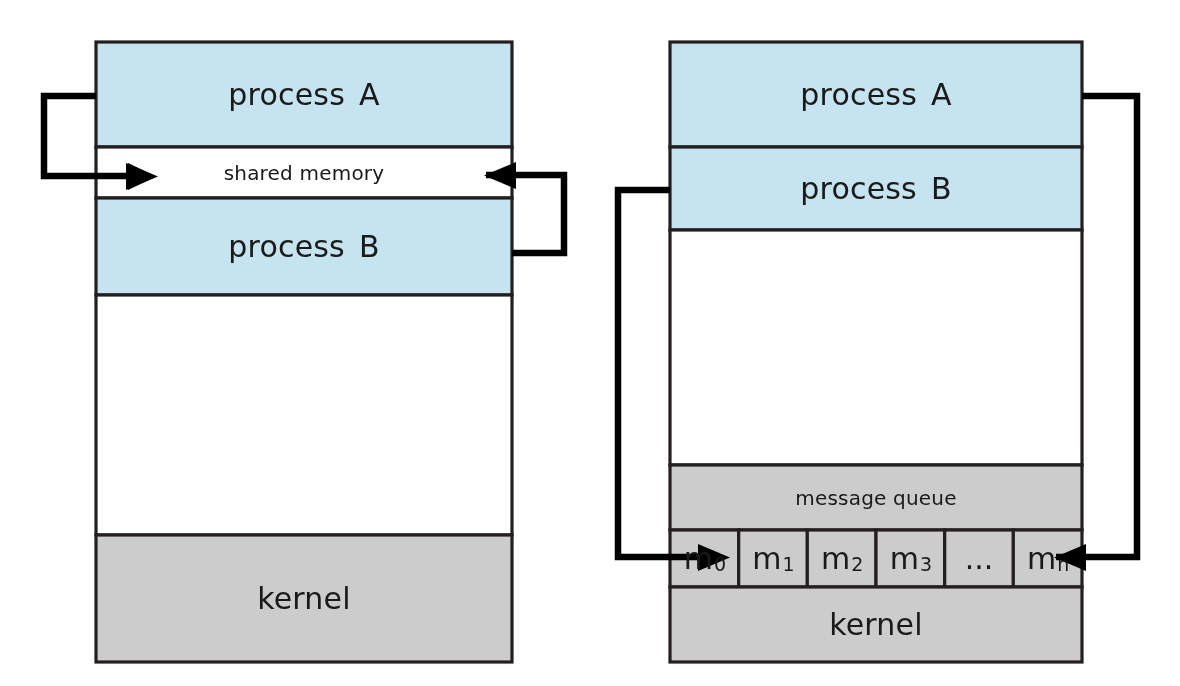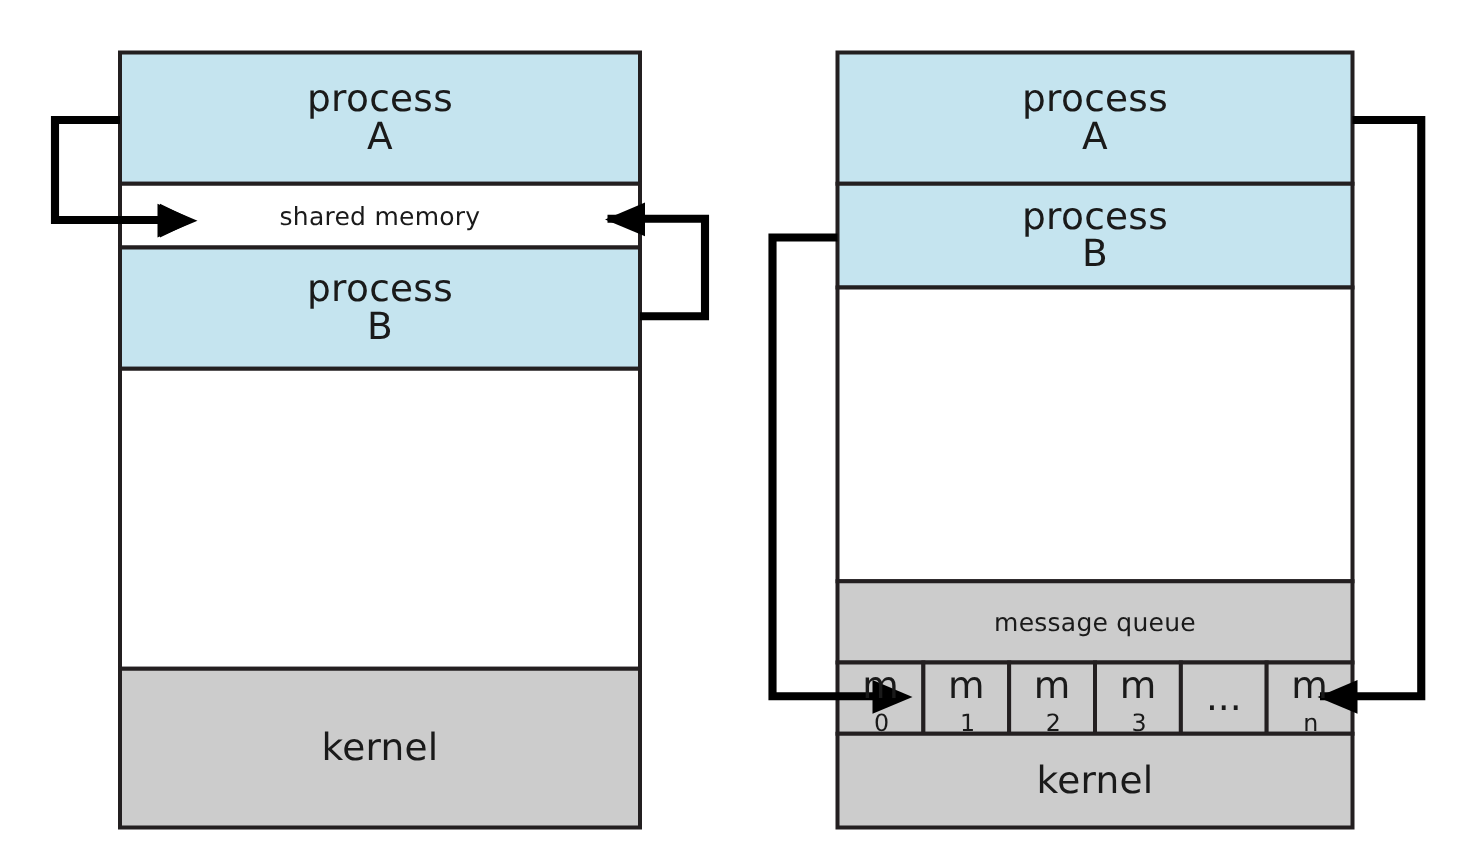--- a/index.html
+++ b/index.html
@@ -8,21 +8,21 @@
     width:1180px;height:686px;position:relative;overflow:hidden;
     font-family:"DejaVu Sans","Liberation Sans",sans-serif;
     color:#1a1a1a;
   }
   #stage{position:absolute;left:0;top:0;width:1180px;height:686px;}
   svg.layer{position:absolute;left:0;top:0;width:1180px;height:686px;}
 
   
   .lbl{
     position:absolute;display:flex;align-items:center;justify-content:center;
-    white-space:nowrap;line-height:1;flex-direction:column;
+    white-space:nowrap;line-height:1;
   }
   .lbl-big{font-size:30px;letter-spacing:0.2px;}
   .lbl-mid{font-size:20px;letter-spacing:0.2px;}
   .lbl-cell{font-size:30px;letter-spacing:0px;}
   .lbl-cell sub{font-size:19px;vertical-align:baseline;position:relative;top:6px;left:1px;}
   .gap{display:inline-block;width:14px;}
 </style>
 </head>
 <body>
 

